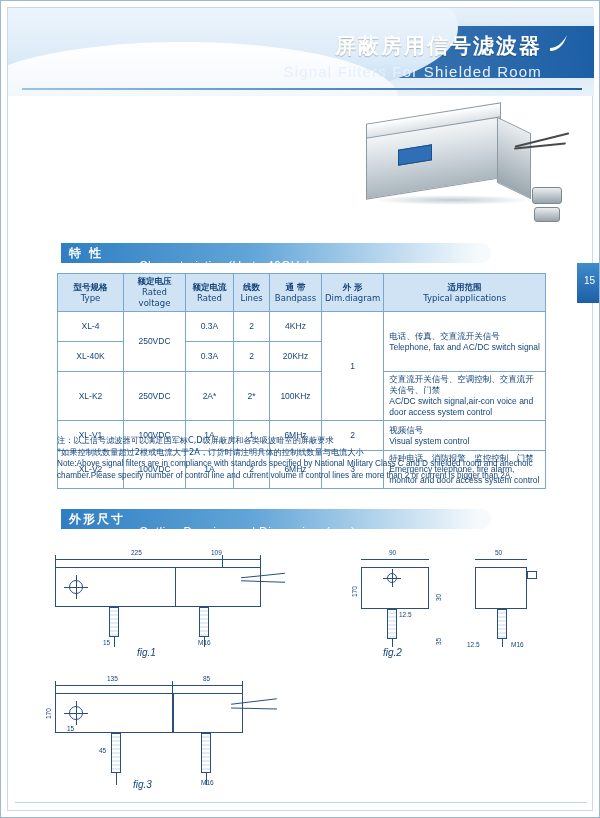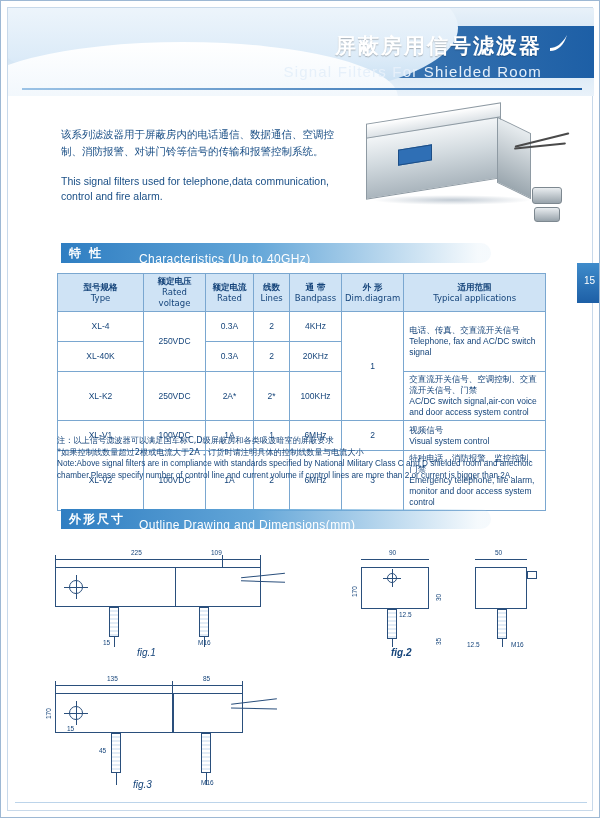--- a/index.html
+++ b/index.html
@@ -117,21 +117,21 @@
   .sec-bar .bg {
     position:absolute; left:0; top:0; width:100%; height:20px;
     background:linear-gradient(90deg,#2f7ec2 0%, #63a6d8 45%, rgba(190,220,240,.15) 97%);
     border-radius:0 10px 10px 0;
   }
   .sec-bar .cn {
     position:absolute; left:8px; top:2px; font-size:12px; color:#ffffff;
     font-weight:bold; letter-spacing:2px; font-family:"DejaVu Sans", sans-serif;
   }
   .sec-bar .en {
-    position:absolute; left:78px; top:9px; font-size:12px; color:#ffffff;
+    position:absolute; left:78px; top:16px; font-size:12px; color:#ffffff;
     letter-spacing:.4px;
   }
   #sec-char { top:242px; }
   #sec-dim  { top:508px; }
 
   
   #spec-table {
     position:absolute; left:56px; top:272px; width:489px;
     border-collapse:collapse;
     font-size:8.5px; color:#15447a;
@@ -205,24 +205,20 @@
     <div class="swoosh"></div>
     <div class="swoosh2"></div>
     <div id="title-cn">屏蔽房用信号滤波器</div>
     <div id="title-en">Signal  Filters  For  Shielded  Room</div>
     <svg id="title-mark" viewBox="0 0 22 22">
       <path d="M2 16 C8 16 14 12 19 3 C16 13 10 19 2 19 Z" fill="#ffffff"></path>
     </svg>
     <div class="underline"></div>
   </div>
 
-  <div id="intro">
-    <div class="cn">该系列滤波器用于屏蔽房内的电话通信、数据通信、空调控制、消防报警、对讲门铃等信号的传输和报警控制系统。</div>
-    <div class="en">This signal filters used for telephone,data communication, control and fire alarm.</div>
-  </div>
 
   <div id="photo">
     <div class="pshadow"></div>
     <div class="ptop"></div>
     <div class="pbody"></div>
     <div class="pright"></div>
     <div class="plabel"></div>
     <div class="pwire1"></div>
     <div class="pwire2"></div>
     <div class="pconn1"></div>
@@ -231,21 +227,21 @@
 
   <div class="sec-bar" id="sec-char">
     <div class="bg"></div>
     <div class="cn">特  性</div>
     <div class="en">Characteristics (Up to 40GHz)</div>
   </div>
 
   <table id="spec-table">
     <thead>
       <tr>
-        <th style="width:86px">
+        <th style="width:66px">
           <span>型号规格</span>
           <span class="l2">Type</span>
         </th>
         <th style="width:62px">
           <span>额定电压</span>
           <span class="l2">Rated voltage</span>
         </th>
         <th style="width:48px">
           <span>额定电流</span>
           <span class="l2">Rated</span>
@@ -376,21 +372,21 @@
       <div class="lthin hline" style="left:36px; top:29px; width:18px;"></div>
       <div class="lthin vline" style="left:45px; top:20px; height:18px;"></div>
       <div class="lthin hline" style="left:14px; top:10px; width:68px;"></div>
       <div class="dim" style="left:42px; top:0;">90</div>
       <div class="dimv" style="left:4px; top:48px;">170</div>
       <div class="dimv" style="left:88px; top:52px;">30</div>
       <div class="stud" style="left:40px; top:60px; width:10px; height:30px;"></div>
       <div class="lthin vline" style="left:45px; top:90px; height:8px;"></div>
       <div class="dim" style="left:52px; top:62px;">12.5</div>
       <div class="dimv" style="left:88px; top:96px;">35</div>
-      <div class="figlab" style="left:44px; top:98px;font-weight:bold;">fig.2</div>
+      <div class="figlab" style="left:36px; top:98px;">fig.2</div>
 
       <div class="box" style="left:128px; top:18px; width:52px; height:42px;"></div>
       <div class="box" style="left:180px; top:22px; width:10px; height:8px;"></div>
       <div class="lthin hline" style="left:128px; top:10px; width:52px;"></div>
       <div class="dim" style="left:148px; top:0;">50</div>
       <div class="stud" style="left:150px; top:60px; width:10px; height:30px;"></div>
       <div class="lthin vline" style="left:155px; top:90px; height:8px;"></div>
       <div class="dim" style="left:120px; top:92px;">12.5</div>
       <div class="dim" style="left:164px; top:92px;">M16</div>
     </div>

